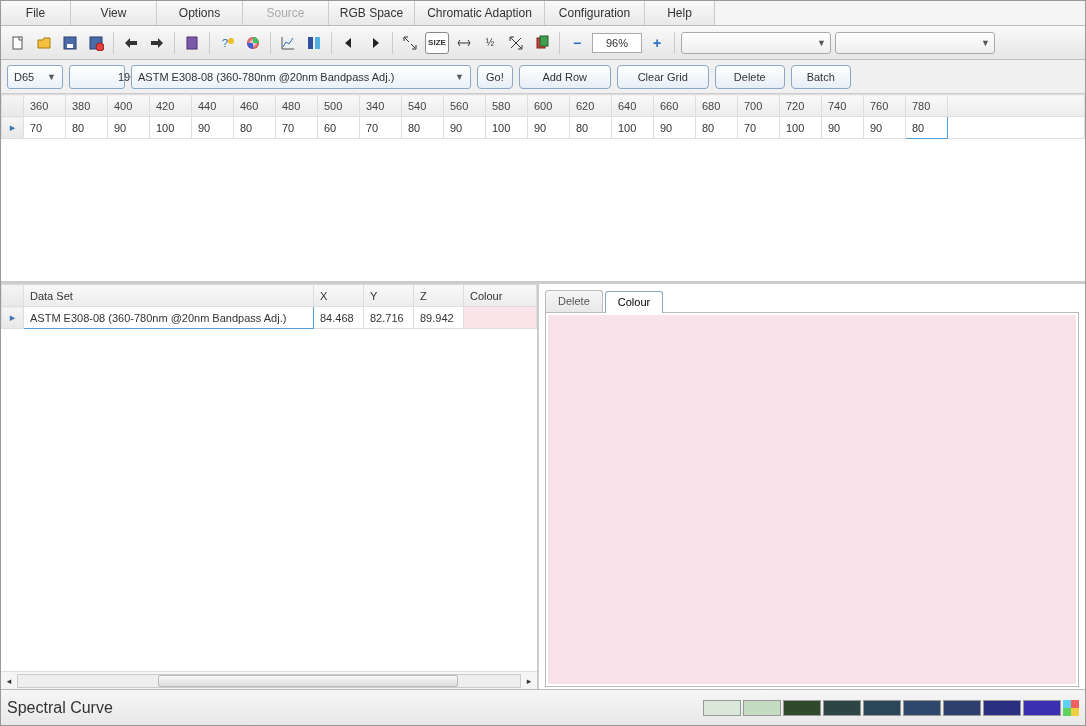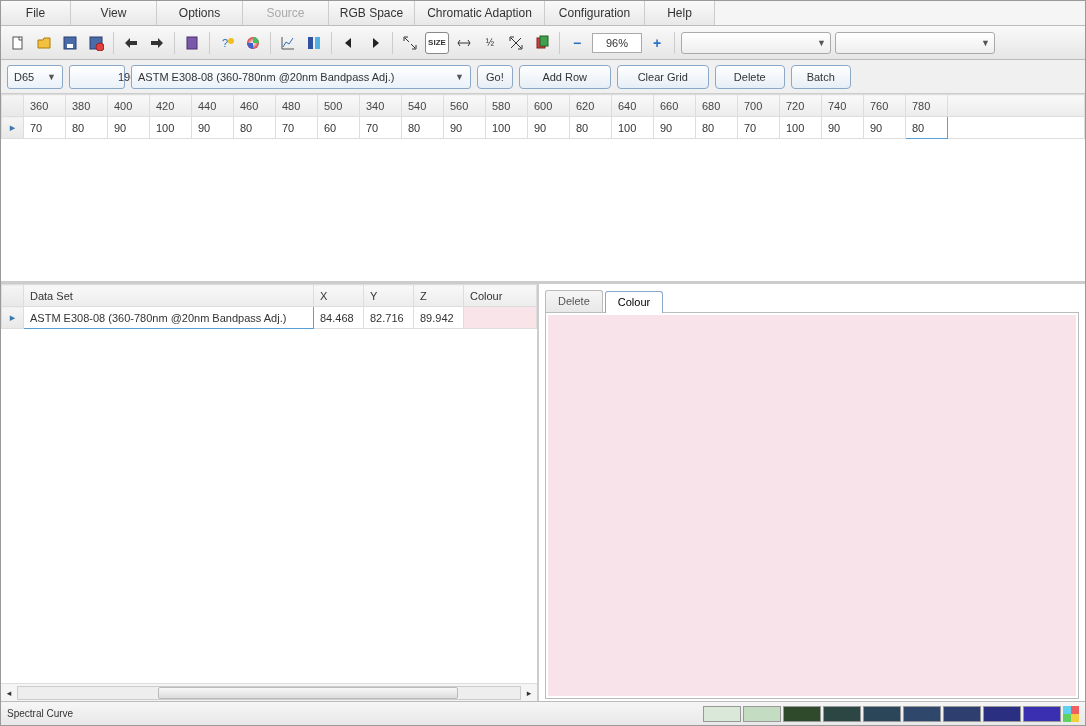--- a/index.html
+++ b/index.html
@@ -62,21 +62,21 @@
   .hscroll .thumb { position:absolute; left:140px; top:0; width:300px; height:12px; background:linear-gradient(#f8f8f8,#dcdcdc); border:1px solid #bbb; border-radius:2px; }
 
   
   .tabs { display:flex; height:22px; }
   .tab { padding:0 12px; border:1px solid #bbb; border-bottom:none; background:linear-gradient(#f6f6f6,#e8e8e8); line-height:20px; font-size:11px; color:#555; cursor:pointer; border-radius:3px 3px 0 0; margin-right:2px; }
   .tab.active { background:#fff; color:#000; border-color:#8aa8c8; position:relative; top:1px; }
   .tab-body { flex:1; border:1px solid #bbb; background:#fff; padding:2px; }
   .swatch-big { width:100%; height:100%; background:#f7e3e9; }
 
   
-  .status { height:24px; display:flex; align-items:center; border-top:1px solid #bbb; background:linear-gradient(#f6f6f6,#e8e8e8); padding:0 6px; font-size:10px; }
+  .status { height:36px; display:flex; align-items:center; border-top:1px solid #bbb; background:linear-gradient(#f6f6f6,#e8e8e8); padding:0 6px; font-size:16px; }
   .status .spacer { flex:1; }
   .swatches { display:flex; gap:2px; align-items:center; }
   .sw { width:38px; height:16px; border:1px solid #999; }
   .pix { width:16px; height:16px; display:grid; grid-template-columns:1fr 1fr; grid-template-rows:1fr 1fr; }
   .pix div { border:0; }
 
   svg.icon { width:16px; height:16px; }
 </style>
 </head>
 <body>

